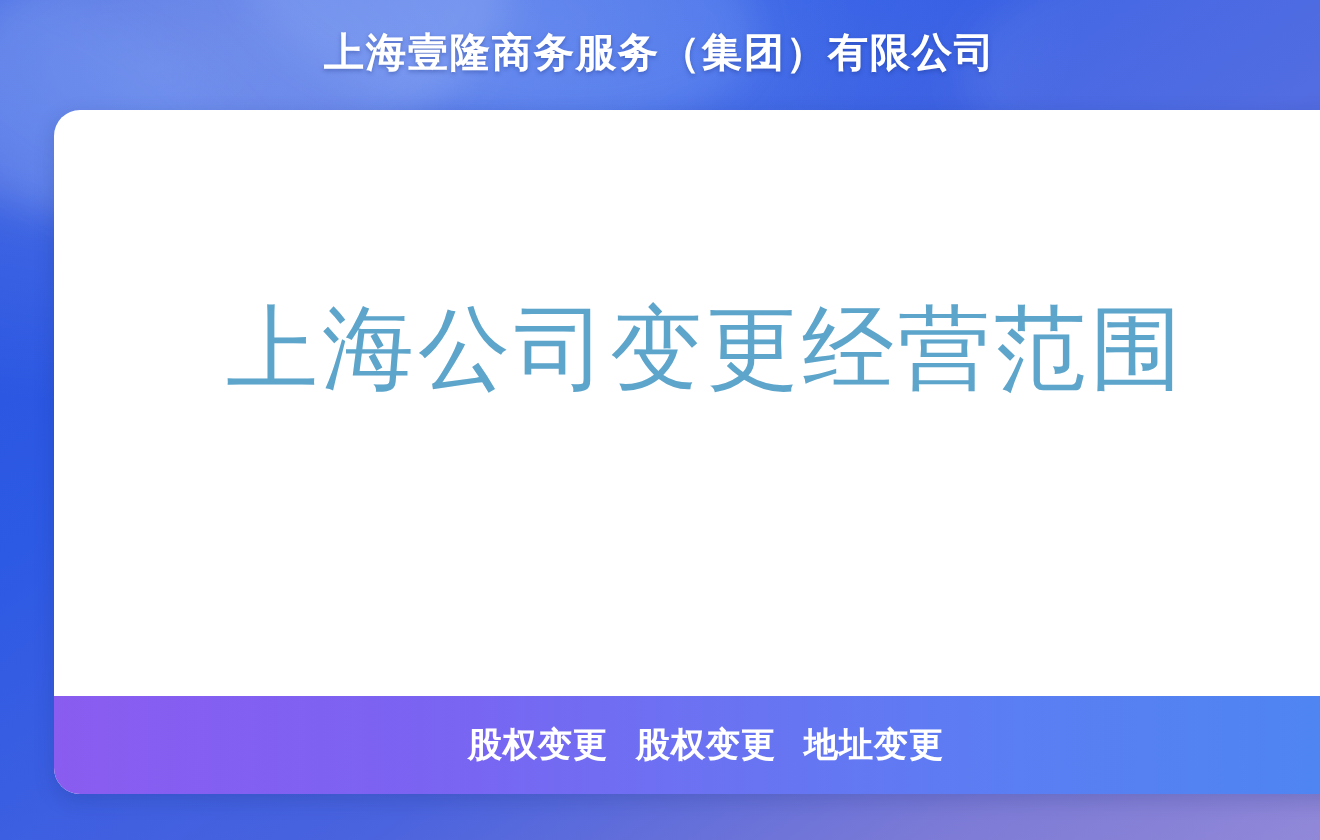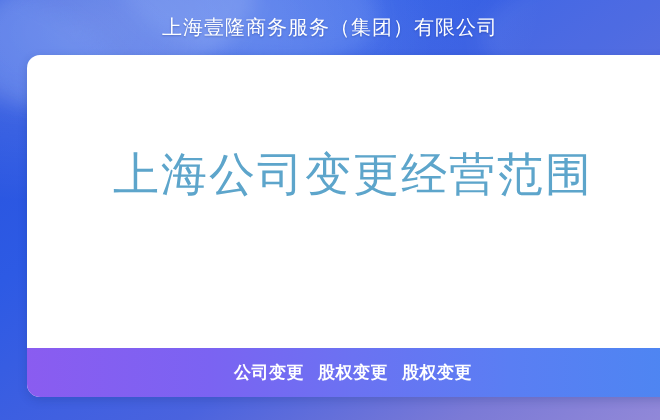--- a/index.html
+++ b/index.html
@@ -57,21 +57,21 @@
   }
 
   #header-title {
     position: absolute;
     left: 0;
     top: 14px;
     width: 660px;
     text-align: center;
     color: #ffffff;
     font-size: 20px;
-    font-weight: normal;
+    font-weight: bold;
     letter-spacing: 1px;
     line-height: 26px;
     text-shadow: 0 1px 2px rgba(20,40,120,0.35);
     white-space: nowrap;
   }
 
   #card {
     position: absolute;
     left: 27px;
     top: 55px;
@@ -143,20 +143,20 @@
   <div id="card">
 
     <div id="card-body">
       <div id="headline">
         <span class="line">上海公司变更经营范围</span>
       </div>
     </div>
 
     <div id="tag-bar">
       <div id="tag-list">
-        <span class="tag-item">公司变更</span>
         <span class="tag-item">股权变更</span>
         <span class="tag-item">股权变更</span>
+        <span class="tag-item">地址变更</span>
       </div>
     </div>
 
   </div>
 </div>
 
 </body></html>

